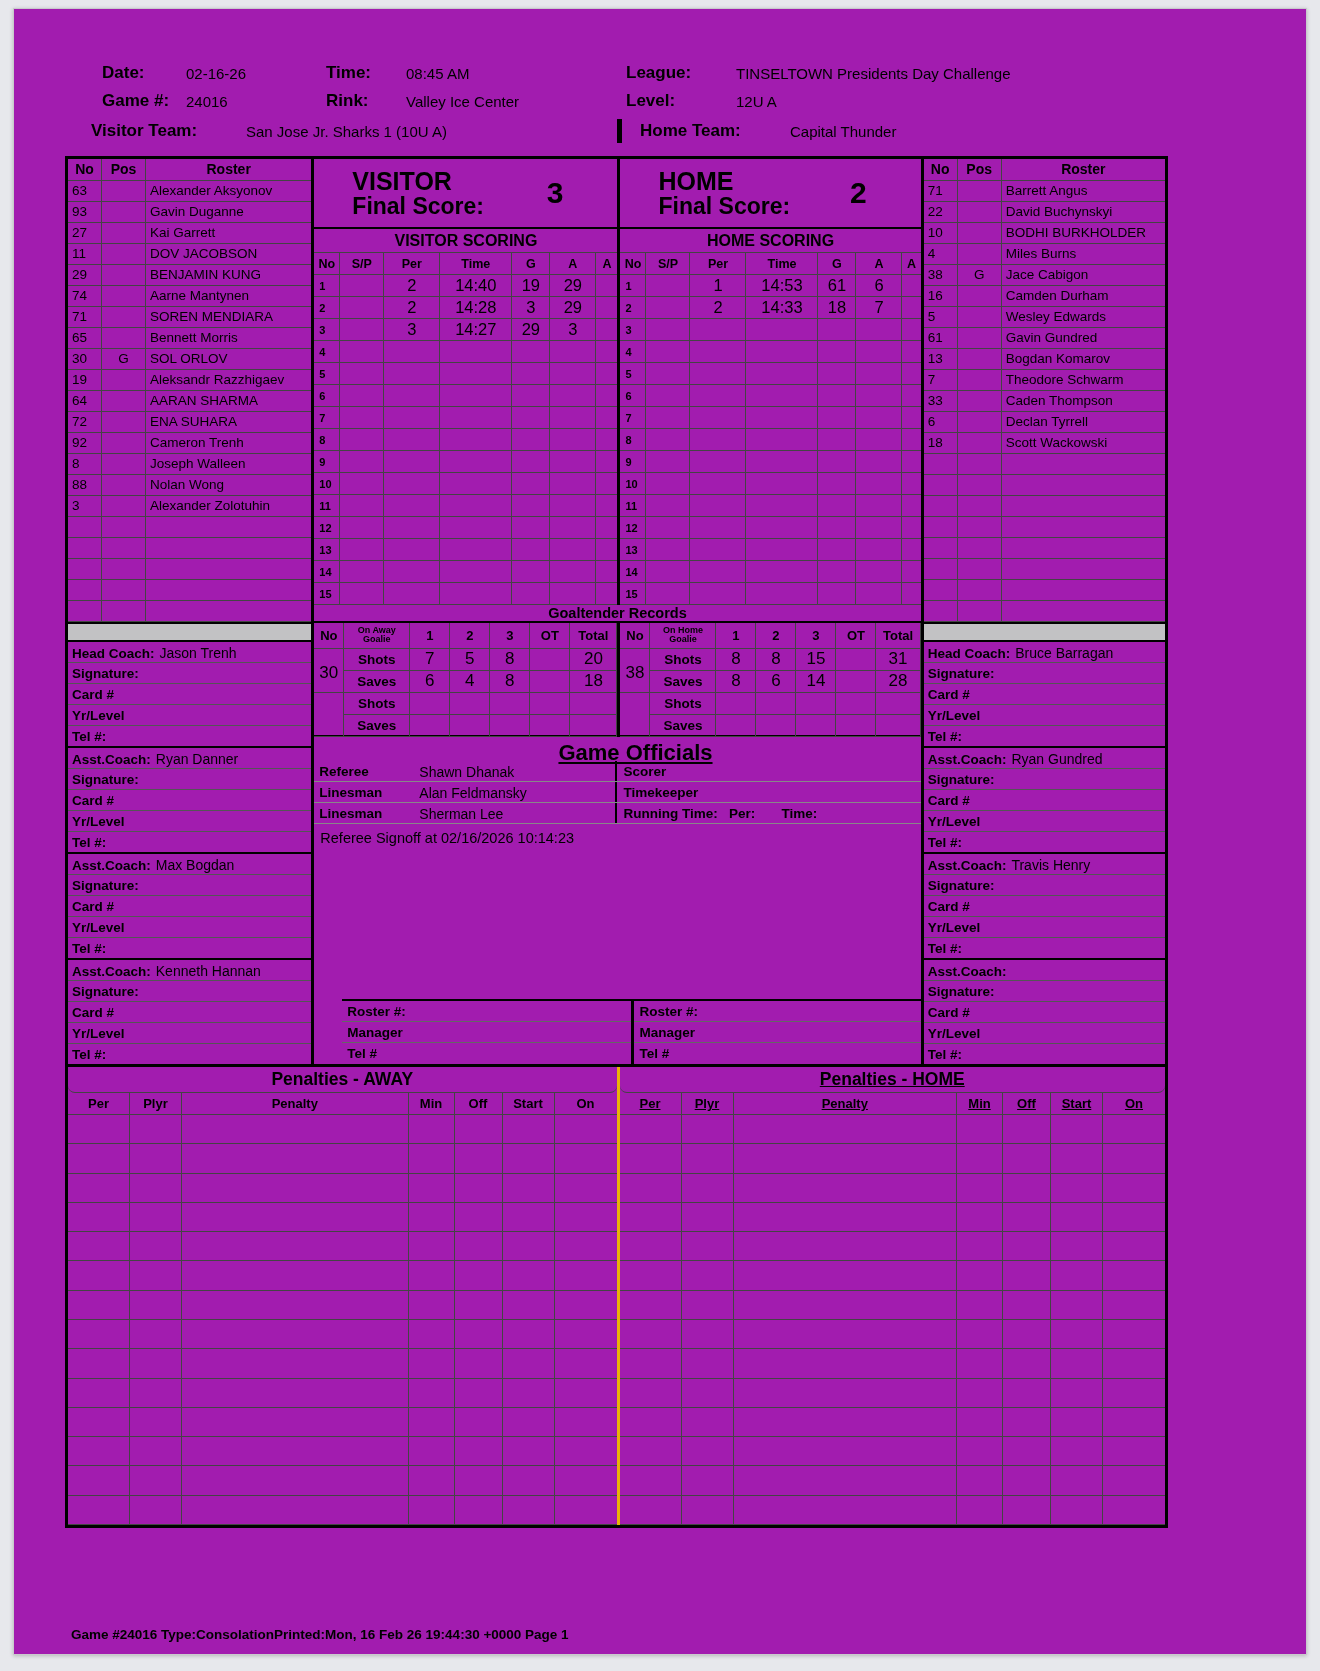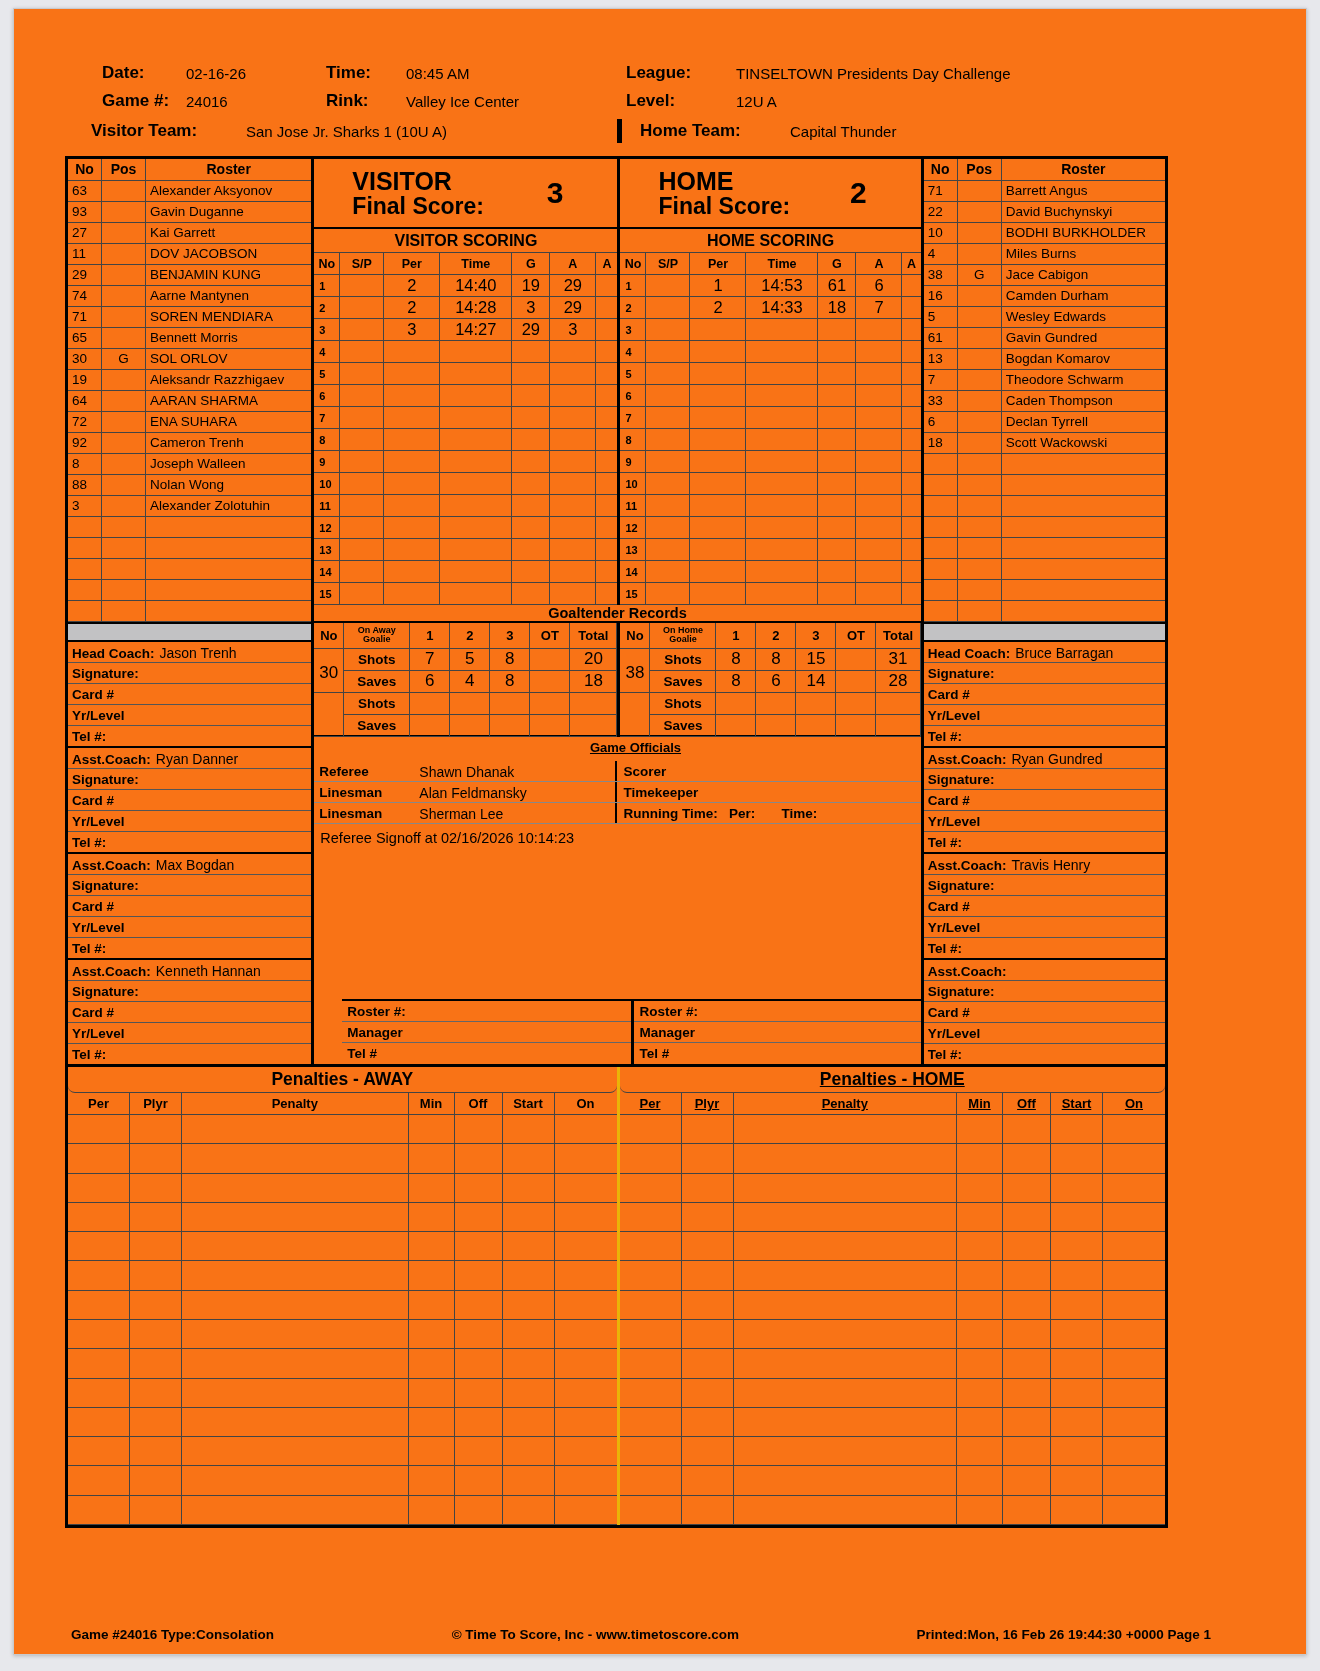--- a/index.html
+++ b/index.html
@@ -1,18 +1,18 @@
 <!DOCTYPE html>
 <html><head>
 <meta charset="utf-8">
 <style>
   * { margin:0; padding:0; box-sizing:border-box; }
   html,body { width:1320px; height:1671px; }
   body { background:#e7e8ec; font-family:"Liberation Sans", sans-serif; color:#000; position:relative; }
-  .sheet { position:absolute; left:13px; top:8px; width:1294px; height:1647px; background:#f97316;
+  .sheet { position:absolute; left:13px; top:8px; width:1294px; height:1647px; background:#a21caf;
            border:1px solid #c9cacd; box-shadow:0 1px 4px rgba(0,0,0,.22); }
 
   
   .hdr { position:absolute; top:46px; left:0; width:100%; height:100px; }
   .hdr span { position:absolute; white-space:nowrap; }
   .hl { font-weight:bold; font-size:17px; }
   .hv { font-size:15px; }
   .teambar { position:absolute; width:5px; height:24px; background:#000; }
 
   
@@ -71,21 +71,21 @@
             grid-template-rows:26px 22px 22px 22px 22px; }
   .g-grid > div { border-right:1px solid #444; border-bottom:1px solid #444; text-align:center; overflow:hidden; }
   .g-hdr { font-weight:bold; font-size:13px; padding-top:5px; }
   .g-hdr2 { font-weight:bold; font-size:9px; line-height:1.05; padding-top:3px; }
   .g-no { grid-row:span 2; font-size:17px; padding-top:14px; }
   .g-lab { font-weight:bold; font-size:13.5px; padding-top:3px; }
   .g-val { font-size:17px; }
 
   
   .officials { flex:1; display:flex; flex-direction:column; }
-  .of-title { height:24px; text-align:center; font-weight:bold; font-size:13px;
+  .of-title { height:24px; text-align:center; font-weight:bold; font-size:22px;
               text-decoration:underline; padding-top:3px;padding-left:36px; }
   .of-row { display:flex; height:21px; border-bottom:1px solid #888; }
   .of-left { width:50%; display:flex; border-right:2px solid #000; }
   .of-right { width:50%; padding-left:6px; font-weight:bold; font-size:13.5px; white-space:pre; padding-top:3px; }
   .of-lab { width:105px; font-weight:bold; font-size:13.5px; padding:3px 0 0 5px; }
   .of-val { font-size:14px; padding-top:3px; }
   .signoff { height:26px; font-size:14.5px; padding:6px 0 0 6px; }
   .of-spacer { flex:1; }
   .adminrow { display:flex; border-top:2.5px solid #000;margin-left:28px; }
   .admin-half { width:50%; display:flex; flex-direction:column; }
@@ -1146,16 +1146,15 @@
               <div></div>
               <div></div>
             </div>
           </div>
       </div>
     </div>
   </div>
 
   <div class="footer">
     <div>Game #24016 Type:Consolation</div>
-    <div class="f-c">© Time To Score, Inc - www.timetoscore.com</div>
     <div>Printed:Mon, 16 Feb 26 19:44:30 +0000 Page 1</div>
   </div>
 </div>
 
 </body></html>

